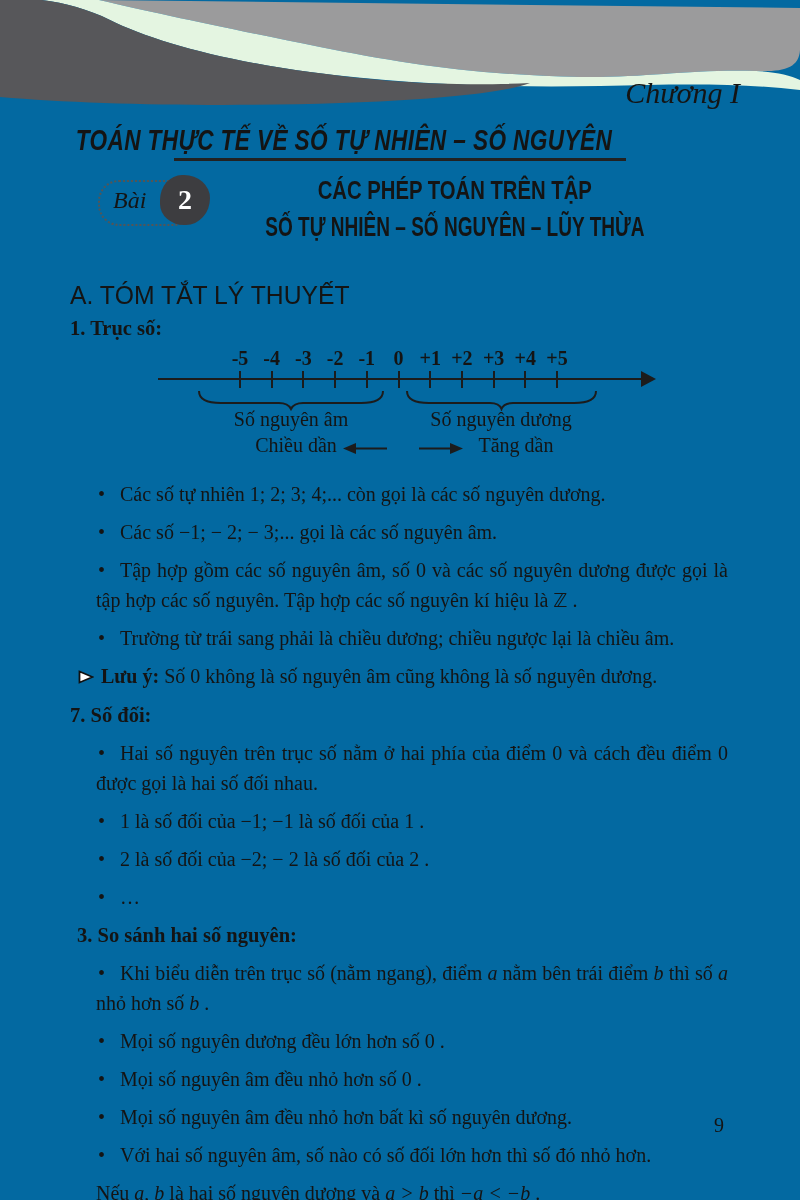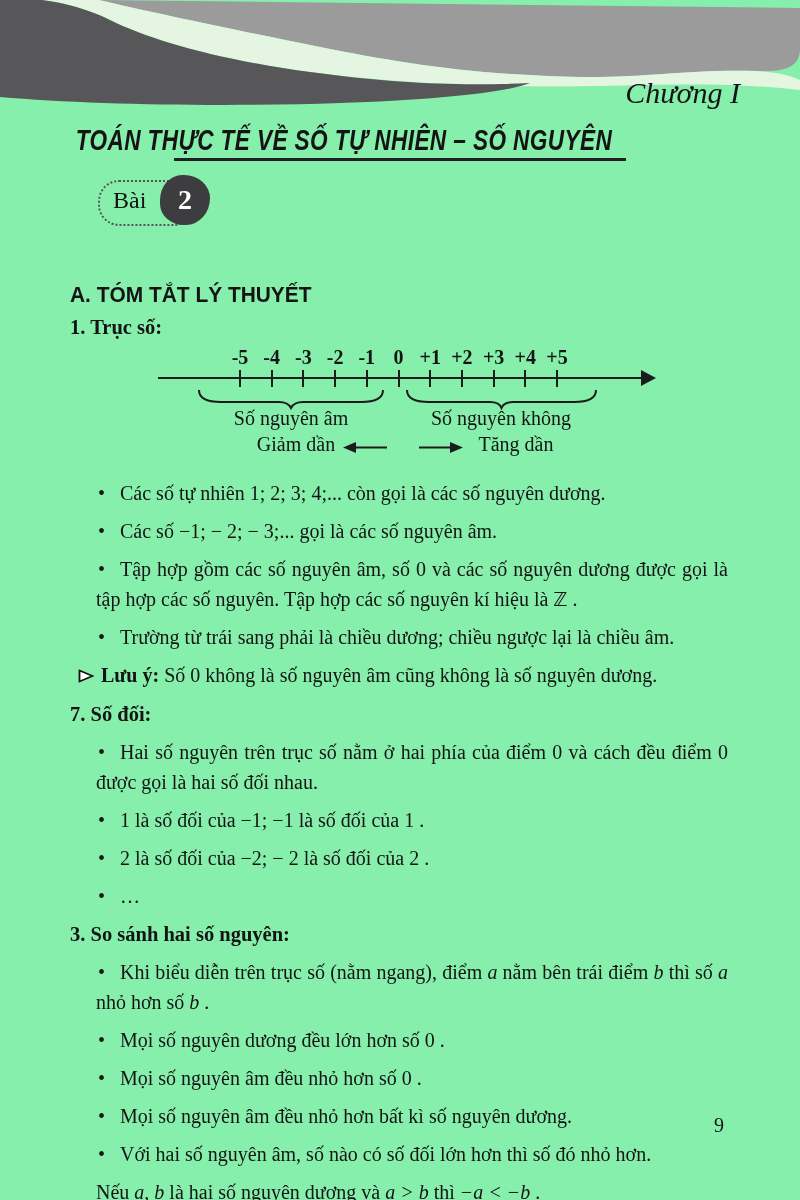--- a/index.html
+++ b/index.html
@@ -1,50 +1,50 @@
 <!DOCTYPE html>
 <html><head>
 <meta charset="utf-8">
 <style>
   html,body{margin:0;padding:0;background:#e8e8e8;}
-  .page{position:relative;width:800px;height:1200px;background:#86efac;margin:0 auto;
+  .page{position:relative;width:800px;height:1200px;background:#0369a1;margin:0 auto;
         font-family:"Liberation Serif",serif;color:#141414;overflow:hidden;}
 
   
   .header-art{position:absolute;top:0;left:0;display:block;}
 
   .chuong{position:absolute;top:76px;right:60px;font-size:30px;line-height:34px;
           font-style:italic;font-family:"Liberation Serif",serif;}
 
   .chapter-title{position:absolute;top:123px;left:0;width:100%;}
   .chapter-title .txt{display:inline-block;font-family:"Liberation Sans",sans-serif;
         font-weight:700;font-style:italic;font-size:29px;line-height:34px;white-space:nowrap;
         transform:scaleX(.78);transform-origin:center;letter-spacing:.5px;}
   .chapter-title .rule{width:452px;height:0;border-top:3px solid #222;margin:1px auto 0;}
 
   
   .lesson{position:absolute;top:172px;left:0;width:100%;height:88px;}
   .badge{position:absolute;left:98px;top:8px;width:92px;height:42px;
          border:2px dotted #555;border-radius:21px;}
-  .badge .bai{position:absolute;left:13px;top:5px;font-size:24px;
+  .badge .bai{position:absolute;left:13px;top:5px;font-style:italic;font-size:24px;
               font-family:"Liberation Serif",serif;}
   .badge .num{position:absolute;left:60px;top:-7px;width:50px;height:50px;background:#3d3d40;
               border-radius:46% 54% 50% 50% / 52% 48% 56% 44%;color:#fff;display:flex;
               align-items:center;justify-content:center;font-size:28px;font-weight:700;}
   .lesson .titles{position:absolute;left:130px;right:20px;top:2px;text-align:center;}
   .lesson .t1{display:block;line-height:32px;}
   .lesson .t1 span{display:inline-block;font-family:"Liberation Sans",sans-serif;font-weight:700;
         font-size:26px;white-space:nowrap;transform:scaleX(.78);transform-origin:center;}
   .lesson .t2{display:block;line-height:34px;}
   .lesson .t2 span{display:inline-block;font-family:"Liberation Sans",sans-serif;font-weight:700;
         font-size:28px;white-space:nowrap;transform:scaleX(.68);transform-origin:center;}
 
   
   .body{position:absolute;left:70px;top:282px;width:666px;}
-  .secA{margin:0;font-size:22px;line-height:26px;font-weight:700;}
+  .secA{margin:0;font-size:26px;line-height:26px;font-weight:400;}
   .secA span{display:inline-block;font-family:"Liberation Sans",sans-serif;
              transform:scaleX(.95);transform-origin:left;white-space:nowrap;}
   h3.sub{margin:4px 0 0;font-size:20.5px;line-height:30px;font-weight:700;}
   p.line{margin:8px;font-size:20px;line-height:30px;text-align:justify;}
   p.bullet{padding-left:18px;}
   .blt{display:inline-block;width:22px;padding-left:2px;}
   p.closing{padding-left:18px;}
   .note-marker{display:inline-block;margin-right:7px;vertical-align:-1px;}
   .seg-b{font-weight:700;}
   .seg-i{font-style:italic;}
@@ -80,20 +80,24 @@
   <div class="chapter-title">
     <span class="txt">TOÁN THỰC TẾ VỀ SỐ TỰ NHIÊN – SỐ NGUYÊN</span>
     <div class="rule"></div>
   </div>
 
   <div class="lesson">
     <div class="badge">
       <span class="bai">Bài</span>
       <span class="num">2</span>
     </div>
+    <div class="titles">
+      <span class="t1"><span>CÁC PHÉP TOÁN TRÊN TẬP</span></span>
+      <span class="t2"><span>SỐ TỰ NHIÊN – SỐ NGUYÊN – LŨY THỪA</span></span>
+    </div>
   </div>
 
   <div class="body">
 
     <h2 class="secA">
       <span>A. TÓM TẮT LÝ THUYẾT</span>
     </h2>
 
     <h3 class="sub">1. Trục số:</h3>
 
@@ -126,23 +130,23 @@
       <div class="axis-head"></div>
 
       <svg class="brace" style="left:197px" width="188" height="22" viewBox="0 0 188 22">
         <path d="M2,2 C2,11 10,14 24,14 L82,14 C88,14 92,16 94,20 C96,16 100,14 106,14 L164,14 C178,14 186,11 186,2" fill="none" stroke="#1c1c1c" stroke-width="2"></path>
       </svg>
       <svg class="brace" style="left:405px" width="193" height="22" viewBox="0 0 193 22">
         <path d="M2,2 C2,11 10,14 24,14 L85,14 C91,14 95,16 96.5,20 C98,16 102,14 108,14 L169,14 C183,14 191,11 191,2" fill="none" stroke="#1c1c1c" stroke-width="2"></path>
       </svg>
 
       <span class="grp" style="left:291px">Số nguyên âm</span>
-      <span class="grp" style="left:501px">Số nguyên không</span>
+      <span class="grp" style="left:501px">Số nguyên dương</span>
 
-      <span class="dir-label" style="left:296px">Giảm dần</span>
+      <span class="dir-label" style="left:296px">Chiều dần</span>
       <svg class="dir-arrow" style="left:343px" width="46" height="13" viewBox="0 0 46 13">
         <line x1="44" y1="6.5" x2="9" y2="6.5" stroke="#1c1c1c" stroke-width="1.8"></line>
         <polygon points="0,6.5 13,1 13,12" fill="#1c1c1c"></polygon>
       </svg>
       <svg class="dir-arrow" style="left:417px" width="46" height="13" viewBox="0 0 46 13">
         <line x1="2" y1="6.5" x2="37" y2="6.5" stroke="#1c1c1c" stroke-width="1.8"></line>
         <polygon points="46,6.5 33,1 33,12" fill="#1c1c1c"></polygon>
       </svg>
       <span class="dir-label" style="left:516px">Tăng dần</span>
     </div>
@@ -156,21 +160,21 @@
             <polygon points="1.5,1.5 14.5,7 1.5,12.5" fill="#ffffff" stroke="#111111" stroke-width="1.8"></polygon>
           </svg></span><span><span class="seg-b">Lưu ý: </span><span>Số 0 không là số nguyên âm cũng không là số nguyên dương.</span></span></p>
 
     <h3 class="sub" style="margin:0">7. Số đối:</h3>
 
     <p class="line bullet"><span class="blt">•</span><span><span>Hai số nguyên trên trục số nằm ở hai phía của điểm 0 và cách đều điểm 0 được gọi là hai số đối nhau.</span></span></p>
     <p class="line bullet"><span class="blt">•</span><span><span>1 là số đối của −1; −1 là số đối của 1 .</span></span></p>
     <p class="line bullet"><span class="blt">•</span><span><span>2 là số đối của −2; − 2 là số đối của 2 .</span></span></p>
     <p class="line bullet"><span class="blt">•</span><span><span>…</span></span></p>
 
-    <h3 class="sub" style="margin:0">3. So sánh hai số nguyên:</h3>
+    <h3 class="sub" style="margin:7px">3. So sánh hai số nguyên:</h3>
 
     <p class="line bullet"><span class="blt">•</span><span><span>Khi biểu diễn trên trục số (nằm ngang), điểm </span><span class="seg-i">a</span><span> nằm bên trái điểm </span><span class="seg-i">b</span><span> thì số </span><span class="seg-i">a</span><span> nhỏ hơn số </span><span class="seg-i">b</span><span> .</span></span></p>
     <p class="line bullet"><span class="blt">•</span><span><span>Mọi số nguyên dương đều lớn hơn số 0 .</span></span></p>
     <p class="line bullet"><span class="blt">•</span><span><span>Mọi số nguyên âm đều nhỏ hơn số 0 .</span></span></p>
     <p class="line bullet"><span class="blt">•</span><span><span>Mọi số nguyên âm đều nhỏ hơn bất kì số nguyên dương.</span></span></p>
     <p class="line bullet"><span class="blt">•</span><span><span>Với hai số nguyên âm, số nào có số đối lớn hơn thì số đó nhỏ hơn.</span></span></p>
 
     <p class="line closing"><span>Nếu </span><span class="seg-i">a, b</span><span> là hai số nguyên dương và </span><span class="seg-i">a &gt; b</span><span> thì </span><span class="seg-i">−a &lt; −b</span><span> .</span></p>
   </div>
 

